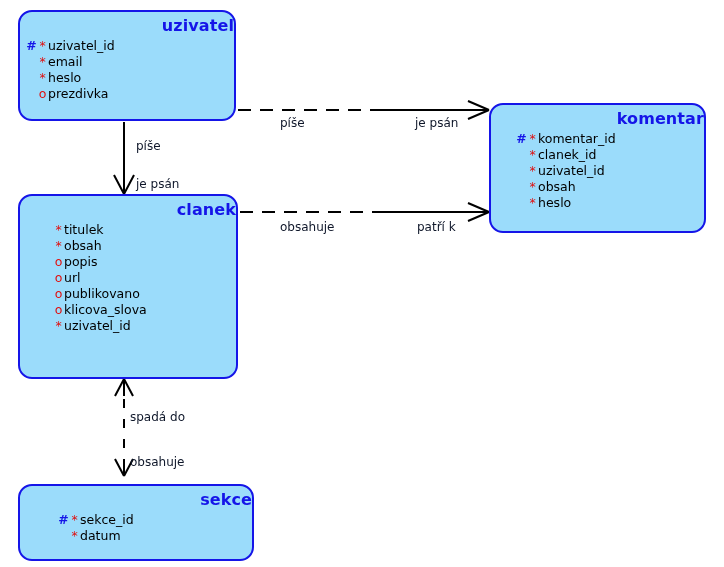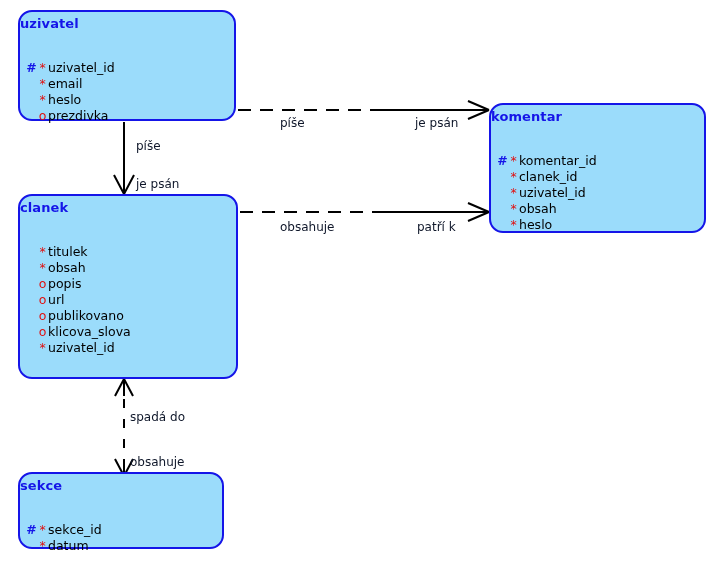--- a/index.html
+++ b/index.html
@@ -30,32 +30,31 @@
   }
   .entity {
     position: absolute;
     box-sizing: border-box;
     background: #9BDCFB;
     border: 2px solid #1515E8;
     border-radius: 14px;
     z-index: 5;
   }
   .entity-title {
-    text-align: left;
-    font-size: 13px;
+    text-align: right;
+    font-size: 16px;
     font-weight: bold;
     color: #1515E8;
     padding-top: 4px;
     padding-bottom: 3px;
     letter-spacing: 0.1px;
   }
   .attr-list {
     padding-left: 6px;
     padding-right: 4px;
-    margin-top: 26px;
   }
   .attr-row {
     font-size: 12.5px;
     color: #000000;
     line-height: 16px;
     white-space: nowrap;
     display: block;
   }
   .mk {
     display: inline-block;
@@ -120,45 +119,45 @@
   <div class="entity" style="left:18px; top:10px; width:218px; height:111px;">
     <div class="entity-title">uzivatel</div>
     <div class="attr-list">
       <span class="attr-row"><span class="mk mk-pk">#</span><span class="mk mk-req">*</span><span class="attr-name">uzivatel_id</span></span>
       <span class="attr-row"><span class="mk mk-blank"></span><span class="mk mk-req">*</span><span class="attr-name">email</span></span>
       <span class="attr-row"><span class="mk mk-blank"></span><span class="mk mk-req">*</span><span class="attr-name">heslo</span></span>
       <span class="attr-row"><span class="mk mk-blank"></span><span class="mk mk-opt">o</span><span class="attr-name">prezdivka</span></span>
     </div>
   </div>
 
-  <div class="entity" style="left:489px; top:103px; width:217px; height:130px;">
+  <div class="entity" style="left:489px; top:103px; width:217px; height:130px;padding-left:19px;">
     <div class="entity-title">komentar</div>
     <div class="attr-list">
       <span class="attr-row"><span class="mk mk-pk">#</span><span class="mk mk-req">*</span><span class="attr-name">komentar_id</span></span>
       <span class="attr-row"><span class="mk mk-blank"></span><span class="mk mk-req">*</span><span class="attr-name">clanek_id</span></span>
       <span class="attr-row"><span class="mk mk-blank"></span><span class="mk mk-req">*</span><span class="attr-name">uzivatel_id</span></span>
       <span class="attr-row"><span class="mk mk-blank"></span><span class="mk mk-req">*</span><span class="attr-name">obsah</span></span>
       <span class="attr-row"><span class="mk mk-blank"></span><span class="mk mk-req">*</span><span class="attr-name">heslo</span></span>
     </div>
   </div>
 
-  <div class="entity" style="left:18px; top:194px; width:220px; height:185px;">
+  <div class="entity" style="left:18px; top:194px; width:220px; height:185px;padding-left:16px;">
     <div class="entity-title">clanek</div>
     <div class="attr-list">
       <span class="attr-row"><span class="mk mk-blank"></span><span class="mk mk-req">*</span><span class="attr-name">titulek</span></span>
       <span class="attr-row"><span class="mk mk-blank"></span><span class="mk mk-req">*</span><span class="attr-name">obsah</span></span>
       <span class="attr-row"><span class="mk mk-blank"></span><span class="mk mk-opt">o</span><span class="attr-name">popis</span></span>
       <span class="attr-row"><span class="mk mk-blank"></span><span class="mk mk-opt">o</span><span class="attr-name">url</span></span>
       <span class="attr-row"><span class="mk mk-blank"></span><span class="mk mk-opt">o</span><span class="attr-name">publikovano</span></span>
       <span class="attr-row"><span class="mk mk-blank"></span><span class="mk mk-opt">o</span><span class="attr-name">klicova_slova</span></span>
       <span class="attr-row"><span class="mk mk-blank"></span><span class="mk mk-req">*</span><span class="attr-name">uzivatel_id</span></span>
     </div>
   </div>
 
-  <div class="entity" style="left:18px; top:472px; width:206px; height:77px;">
+  <div class="entity" style="left:18px; top:484px; width:236px; height:77px;padding-left:32px;">
     <div class="entity-title">sekce</div>
     <div class="attr-list">
       <span class="attr-row"><span class="mk mk-pk">#</span><span class="mk mk-req">*</span><span class="attr-name">sekce_id</span></span>
       <span class="attr-row"><span class="mk mk-blank"></span><span class="mk mk-req">*</span><span class="attr-name">datum</span></span>
     </div>
   </div>
 
   <div class="edge-label" style="left:280px; top:116px;">píše</div>
 
   <div class="edge-label" style="left:415px; top:116px;">je psán</div>

